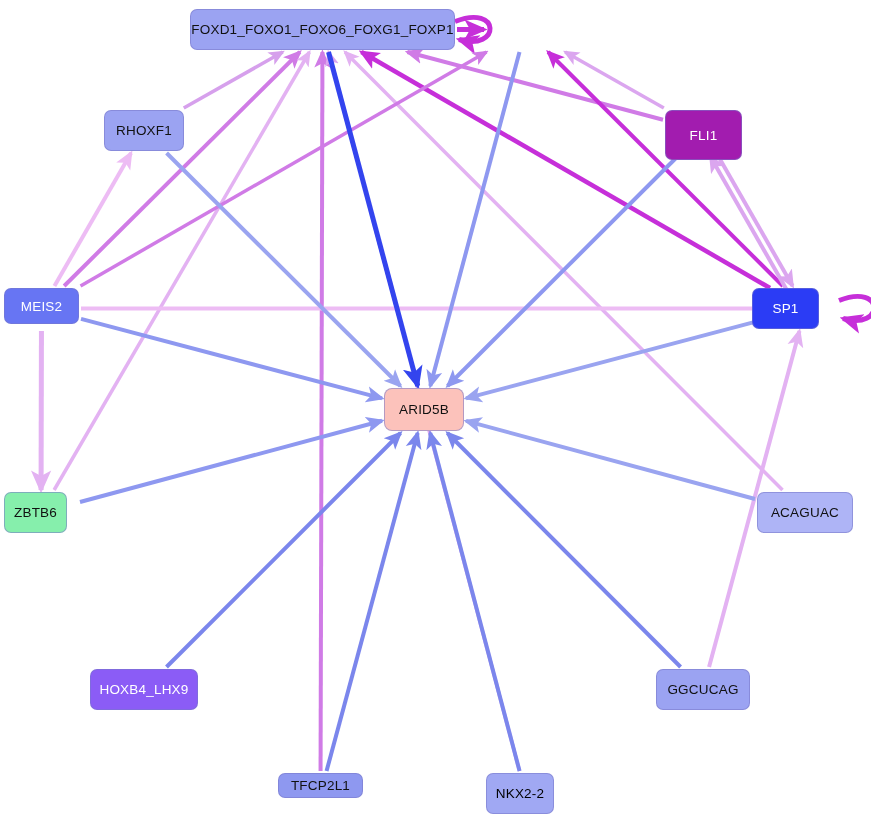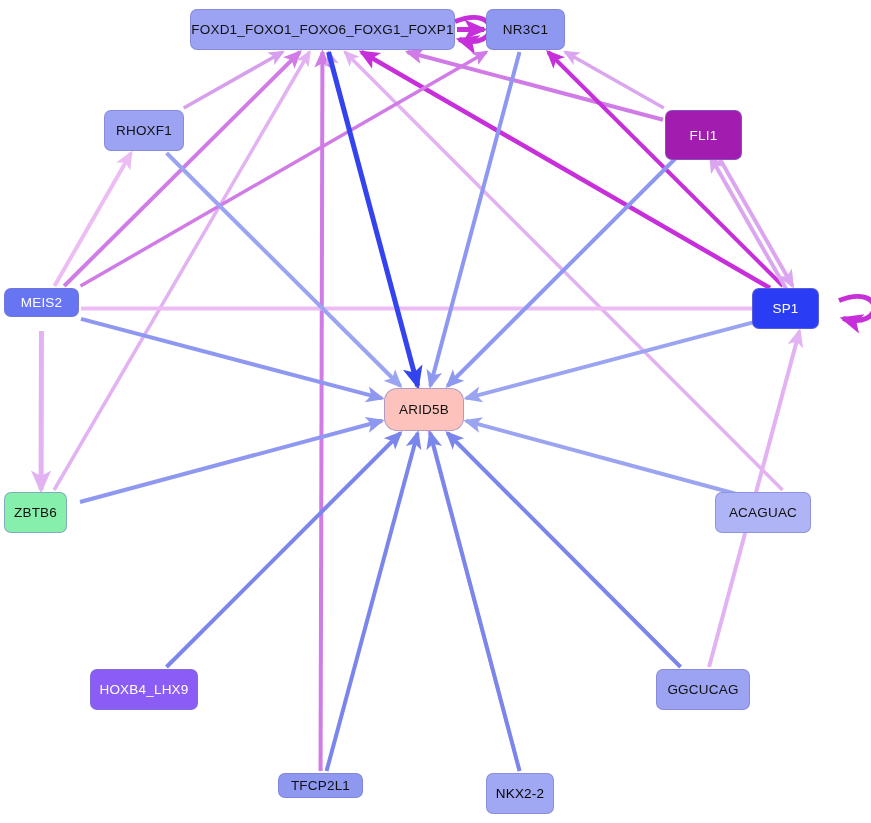--- a/index.html
+++ b/index.html
@@ -2,21 +2,21 @@
 <html><head>
 <meta charset="utf-8">
 <style>
   html,body{margin:0;padding:0;background:#ffffff;}
   body{width:871px;height:823px;font-family:"Liberation Sans",sans-serif;overflow:hidden;}
   #canvas{position:relative;width:871px;height:823px;background:#fff;}
   #edges{position:absolute;left:0;top:0;width:871px;height:823px;}
   .node{position:absolute;box-sizing:border-box;display:flex;align-items:center;
         justify-content:center;border-radius:7px;border:1px solid rgba(120,120,200,.55);
         font-size:13.5px;letter-spacing:.2px;white-space:nowrap;z-index:5;}
-  .node.center{border-radius:13px;}
+  .node.center{border-radius:8px;}
 </style>
 </head>
 <body>
 
 <div id="canvas">
   <svg id="edges">
       <defs>
         <marker id="ah-d07be6" viewBox="0 0 10 10" refX="8.5" refY="5" markerWidth="4.6" markerHeight="4.6" orient="auto-start-reverse">
           <path d="M 0 0.6 L 10 5 L 0 9.4 L 2.4 5 Z" fill="#d07be6"></path>
         </marker>
@@ -77,42 +77,39 @@
       <line x1="80" y1="502.0117493472585" x2="382" y2="420.79503916449084" stroke="#8e98f0" stroke-width="4" stroke-linecap="butt" marker-end="url(#ah-8e98f0)"></line>
       <line x1="755" y1="498.98293963254594" x2="466" y2="420.8543307086614" stroke="#9aa4f0" stroke-width="4" stroke-linecap="butt" marker-end="url(#ah-9aa4f0)"></line>
       <line x1="166.5" y1="667" x2="400.5" y2="433" stroke="#7b86ec" stroke-width="4" stroke-linecap="butt" marker-end="url(#ah-7b86ec)"></line>
       <line x1="680.5803571428571" y1="667" x2="447.4160714285714" y2="433" stroke="#7b86ec" stroke-width="4" stroke-linecap="butt" marker-end="url(#ah-7b86ec)"></line>
       <line x1="326.564453125" y1="771" x2="417.666015625" y2="433" stroke="#7b86ec" stroke-width="4" stroke-linecap="butt" marker-end="url(#ah-7b86ec)"></line>
       <line x1="519.552734375" y1="771" x2="430.2115885416667" y2="433" stroke="#7b86ec" stroke-width="4" stroke-linecap="butt" marker-end="url(#ah-7b86ec)"></line>
     </svg>
 <div class="node" style="left: 190px; top: 9px; width: 265px; height: 41px; background: rgb(155, 163, 242); color: rgb(17, 17, 17);">
       <span>FOXD1_FOXO1_FOXO6_FOXG1_FOXP1</span>
     </div>
-    <div class="node" style="left: 486px; top: 9px; width: 79px; height: 41px; background: rgb(142, 152, 240); color: rgb(17, 17, 17);">
-      <span>NR3C1</span>
-    </div>
     <div class="node" style="left: 104px; top: 110px; width: 80px; height: 41px; background: rgb(155, 163, 242); color: rgb(17, 17, 17); text-align: center;">
       <span>RHOXF1</span>
     </div>
     <div class="node" style="left: 665px; top: 110px; width: 77px; height: 50px; background: #a21caf; color: rgb(255, 255, 255);">
       <span>FLI1</span>
     </div>
-    <div class="node" style="left: 4px; top: 288px; width: 75px; height: 29px; background: rgb(103, 117, 243); color: rgb(255, 255, 255);">
+    <div class="node" style="left: 4px; top: 288px; width: 75px; height: 36px; background: rgb(103, 117, 243); color: rgb(255, 255, 255);">
       <span>MEIS2</span>
     </div>
     <div class="node" style="left: 752px; top: 288px; width: 67px; height: 41px; background: rgb(43, 60, 245); color: rgb(255, 255, 255);">
       <span>SP1</span>
     </div>
     <div class="node center" style="left: 384px; top: 388px; width: 80px; height: 43px; background: rgb(252, 194, 187); color: rgb(17, 17, 17);">
       <span>ARID5B</span>
     </div>
     <div class="node" style="left: 4px; top: 492px; width: 63px; height: 41px; background: #86efac; color: rgb(17, 17, 17);">
       <span>ZBTB6</span>
     </div>
-    <div class="node" style="left: 715px; top: 492px; width: 96px; height: 41px; background: rgb(174, 180, 246); color: rgb(17, 17, 17);">
+    <div class="node" style="left: 757px; top: 492px; width: 96px; height: 41px; background: rgb(174, 180, 246); color: rgb(17, 17, 17);">
       <span>ACAGUAC</span>
     </div>
     <div class="node" style="left: 90px; top: 669px; width: 108px; height: 41px; background: #8b5cf6; color: rgb(255, 255, 255);">
       <span>HOXB4_LHX9</span>
     </div>
     <div class="node" style="left: 656px; top: 669px; width: 94px; height: 41px; background: rgb(155, 163, 242); color: rgb(17, 17, 17);">
       <span>GGCUCAG</span>
     </div>
     <div class="node" style="left: 278px; top: 773px; width: 85px; height: 25px; background: rgb(142, 152, 240); color: rgb(17, 17, 17);">
       <span>TFCP2L1</span>

